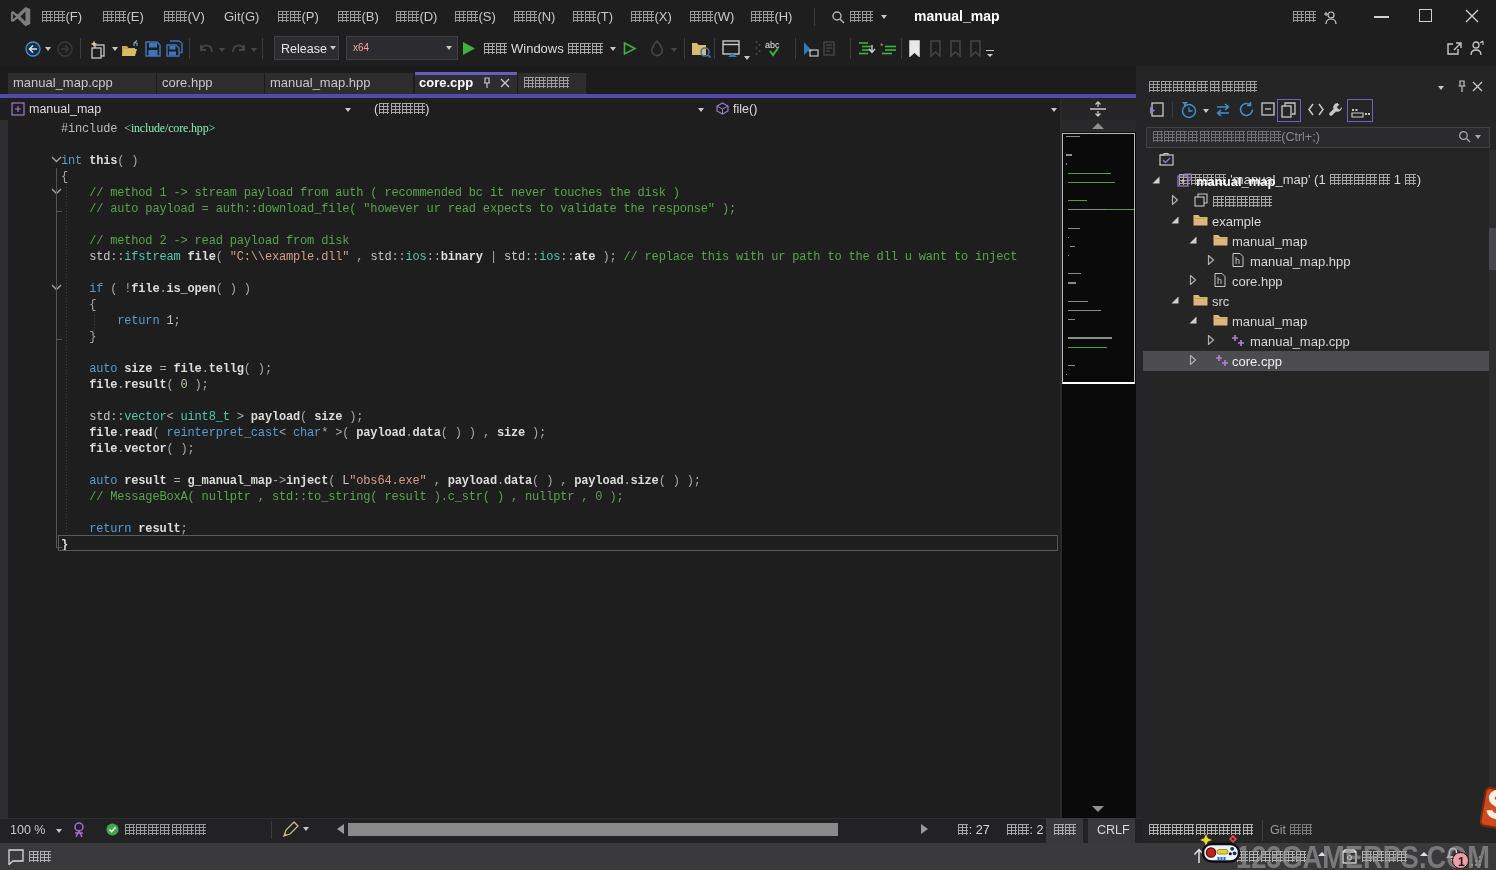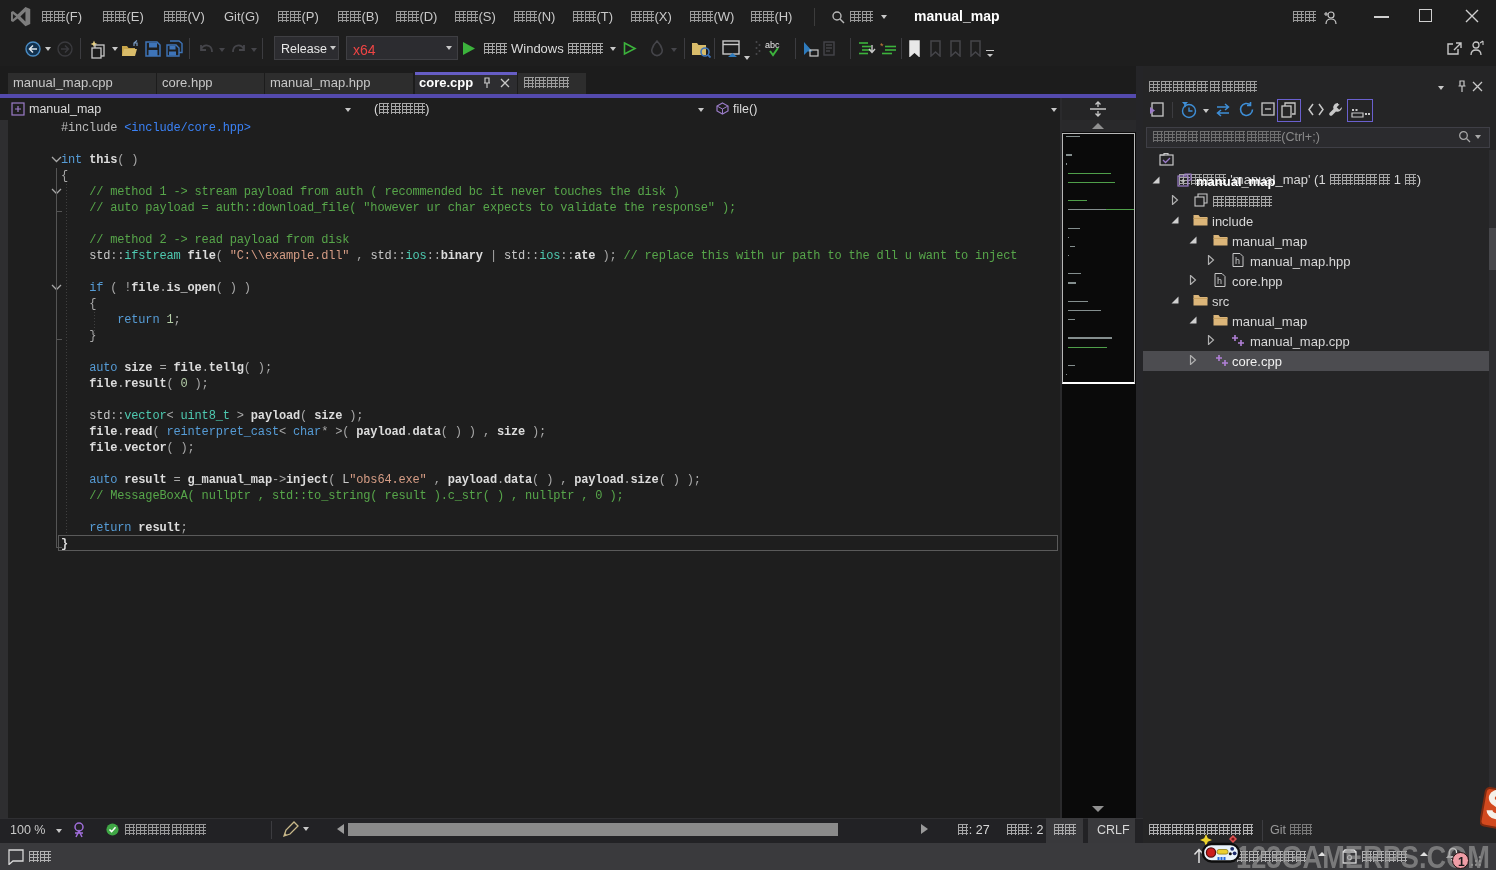--- a/index.html
+++ b/index.html
@@ -89,21 +89,21 @@
 <div class="a" style="left:219px;top:48px;width:0;height:0;border-left:3.5px solid transparent;border-right:3.5px solid transparent;border-top:4px solid #45454a"></div>
 <svg class="a" style="left:230px;top:41px" width="17" height="16" viewBox="0 0 17 16">
 <path d="M14 4 v5 h-5 M14 8 q-3-5 -8-3 q-3 1.4 -3 6" fill="none" stroke="#45454a" stroke-width="1.8"></path>
   </svg>
 <div class="a" style="left:251px;top:48px;width:0;height:0;border-left:3.5px solid transparent;border-right:3.5px solid transparent;border-top:4px solid #45454a"></div>
 <div class="a" style="left:262px;top:38px;width:1px;height:21px;background:#3c3c40"></div>
 <div class="a" style="left:274px;top:36px;width:65px;height:24px;background:#2c2c30;border:1px solid #3f3f43"></div>
 <div class="a" style="left:281px;top:42px;font-size:12.5px;color:#e8e8e8">Release</div>
 <div class="a" style="left:330px;top:46px;width:0;height:0;border-left:3.5px solid transparent;border-right:3.5px solid transparent;border-top:4px solid #c8c8c8"></div>
 <div class="a" style="left:346px;top:36px;width:112px;height:24px;background:#2c2c30;border:1px solid #3f3f43"></div>
-<div class="a" style="left:353px;top:42px;font-size:14px;color:#ef4444">x64</div>
+<div class="a" style="left:353px;top:42px;font-size:10px;color:#fca5a5">x64</div>
 <div class="a" style="left:446px;top:46px;width:0;height:0;border-left:3.5px solid transparent;border-right:3.5px solid transparent;border-top:4px solid #c8c8c8"></div>
 <svg class="a" style="left:462px;top:41px" width="14" height="15" viewBox="0 0 14 15">
     <path d="M1 1 L13 7.5 L1 14 Z" fill="#3cb33c"></path>
   </svg>
 <div class="a" style="left:483px;top:41px;font-size:13px;color:#dcdcdc;white-space:nowrap"><i class="c"></i><i class="c"></i> Windows <i class="c"></i><i class="c"></i><i class="c"></i></div>
 <div class="a" style="left:610px;top:47px;width:0;height:0;border-left:3.5px solid transparent;border-right:3.5px solid transparent;border-top:4px solid #c8c8c8"></div>
 <svg class="a" style="left:623px;top:41px" width="14" height="15" viewBox="0 0 14 15">
     <path d="M1.5 2 L12 7.5 L1.5 13 Z" fill="none" stroke="#3cb33c" stroke-width="1.6"></path>
   </svg>
 <svg class="a" style="left:649px;top:40px" width="16" height="17" viewBox="0 0 16 17">
@@ -219,26 +219,26 @@
 <div class="a" style="left:374px;top:102px;font-size:12.5px;color:#dcdcdc;white-space:nowrap">(<i class="c"></i><i class="c"></i><i class="c"></i><i class="c"></i>)</div>
 <div class="a" style="left:698px;top:108px;width:0;height:0;border-left:3.5px solid transparent;border-right:3.5px solid transparent;border-top:4px solid #c8c8c8"></div>
 <svg class="a" style="left:716px;top:102px" width="13" height="13" viewBox="0 0 13 13">
 <path d="M6.5 1 L12 4 V9 L6.5 12 L1 9 V4 Z" fill="none" stroke="#9b7cc8" stroke-width="1.2"></path>
 <path d="M1 4 L6.5 7 L12 4 M6.5 7 V12" fill="none" stroke="#9b7cc8" stroke-width="1"></path>
   </svg>
 <div class="a" style="left:733px;top:102px;font-size:12.5px;color:#dcdcdc;white-space:nowrap">file()</div>
 <div class="a" style="left:1051px;top:108px;width:0;height:0;border-left:3.5px solid transparent;border-right:3.5px solid transparent;border-top:4px solid #c8c8c8"></div>
 <div class="a" style="left:0;top:120px;width:1060px;height:698px;background:#1e1e1e"></div>
 <div class="a" style="left:0;top:120px;width:8px;height:698px;background:#2e2e30"></div>
-<div class="a" style="left:61px;top:120px;font-family:'Liberation Mono',monospace;font-size:12px;letter-spacing:-0.17px;line-height:16px;white-space:pre;color:#c8c8c8"><span style="color:#bdbdbd;">#include </span><span style="color:#3b82f6;">&lt;include/core.hpp&gt;</span>
+<div class="a" style="left:61px;top:120px;font-family:'Liberation Mono',monospace;font-size:12px;letter-spacing:-0.17px;line-height:16px;white-space:pre;color:#c8c8c8"><span style="color:#bdbdbd;">#include </span><span style="color:#86efac;font-family:Liberation Serif, serif;">&lt;include/core.hpp&gt;</span>
 
 <span style="color:#569cd6;">int </span><span style="color:#dcdcdc;font-weight:bold;">this</span><span style="color:#a8a8a8;">( )</span>
 <span style="color:#a8a8a8;">{</span>
     <span style="color:#57a64a;">// method 1 -&gt; stream payload from auth ( recommended bc it never touches the disk )</span>
-    <span style="color:#57a64a;">// auto payload = auth::download_file( "however ur char expects to validate the response" );</span>
+    <span style="color:#57a64a;">// auto payload = auth::download_file( "however ur read expects to validate the response" );</span>
 
     <span style="color:#57a64a;">// method 2 -&gt; read payload from disk</span>
     <span style="color:#c8c8c8;">std</span><span style="color:#a8a8a8;">::</span><span style="color:#4ec9b0;">ifstream </span><span style="color:#dcdcdc;font-weight:bold;">file</span><span style="color:#a8a8a8;">( </span><span style="color:#d69d85;">"C:\\example.dll"</span><span style="color:#a8a8a8;"> , </span><span style="color:#c8c8c8;">std</span><span style="color:#a8a8a8;">::</span><span style="color:#4ec9b0;">ios</span><span style="color:#a8a8a8;">::</span><span style="color:#dcdcdc;font-weight:bold;">binary </span><span style="color:#a8a8a8;">| </span><span style="color:#c8c8c8;">std</span><span style="color:#a8a8a8;">::</span><span style="color:#4ec9b0;">ios</span><span style="color:#a8a8a8;">::</span><span style="color:#dcdcdc;font-weight:bold;">ate </span><span style="color:#a8a8a8;">); </span><span style="color:#57a64a;">// replace this with ur path to the dll u want to inject</span>
 
     <span style="color:#569cd6;">if </span><span style="color:#a8a8a8;">( </span><span style="color:#a8a8a8;">!</span><span style="color:#dcdcdc;font-weight:bold;">file</span><span style="color:#a8a8a8;">.</span><span style="color:#dcdcdc;font-weight:bold;">is_open</span><span style="color:#a8a8a8;">( ) )</span>
     <span style="color:#a8a8a8;">{</span>
         <span style="color:#569cd6;">return </span><span style="color:#b5cea8;">1</span><span style="color:#a8a8a8;">;</span>
     <span style="color:#a8a8a8;">}</span>
 
     <span style="color:#569cd6;">auto </span><span style="color:#dcdcdc;font-weight:bold;">size </span><span style="color:#a8a8a8;">= </span><span style="color:#dcdcdc;font-weight:bold;">file</span><span style="color:#a8a8a8;">.</span><span style="color:#dcdcdc;font-weight:bold;">tellg</span><span style="color:#a8a8a8;">( );</span>
@@ -383,21 +383,21 @@
 <path d="M4 4 v-3 h9 v9 h-3" fill="none" stroke="#c8c8c8" stroke-width="1.1"></path>
   </svg>
 <div class="a" style="left:1212px;top:194px;font-size:13px;color:#d8d8d8;white-space:nowrap"><i class="c"></i><i class="c"></i><i class="c"></i><i class="c"></i><i class="c"></i></div>
 <svg class="a" style="left:1170px;top:215px" width="10" height="10" viewBox="0 0 10 10">
     <polygon points="8.5,1.5 8.5,8.5 1.5,8.5" fill="#d0d0d0"></polygon>
   </svg>
 <svg class="a" style="left:1193px;top:214px" width="15" height="12" viewBox="0 0 15 12">
 <path d="M0.5 1 h5 l1.5 2 h7.5 v8.5 h-14 z" fill="#dcb67a"></path>
 <path d="M0.5 4.5 h14" stroke="#c9a25f" stroke-width="1"></path>
   </svg>
-<div class="a" style="left:1212px;top:214px;font-size:13px;color:#d8d8d8;white-space:nowrap">include</div>
+<div class="a" style="left:1212px;top:214px;font-size:13px;color:#d8d8d8;white-space:nowrap">example</div>
 <svg class="a" style="left:1188px;top:235px" width="10" height="10" viewBox="0 0 10 10">
     <polygon points="8.5,1.5 8.5,8.5 1.5,8.5" fill="#d0d0d0"></polygon>
   </svg>
 <svg class="a" style="left:1213px;top:234px" width="15" height="12" viewBox="0 0 15 12">
 <path d="M0.5 1 h5 l1.5 2 h7.5 v8.5 h-14 z" fill="#dcb67a"></path>
 <path d="M0.5 4.5 h14" stroke="#c9a25f" stroke-width="1"></path>
   </svg>
 <div class="a" style="left:1232px;top:234px;font-size:13px;color:#d8d8d8;white-space:nowrap">manual_map</div>
 <svg class="a" style="left:1206px;top:255px" width="10" height="10" viewBox="0 0 10 10">
     <polygon points="2.5,0.5 7.5,5 2.5,9.5" fill="none" stroke="#afafaf" stroke-width="1.2"></polygon>

